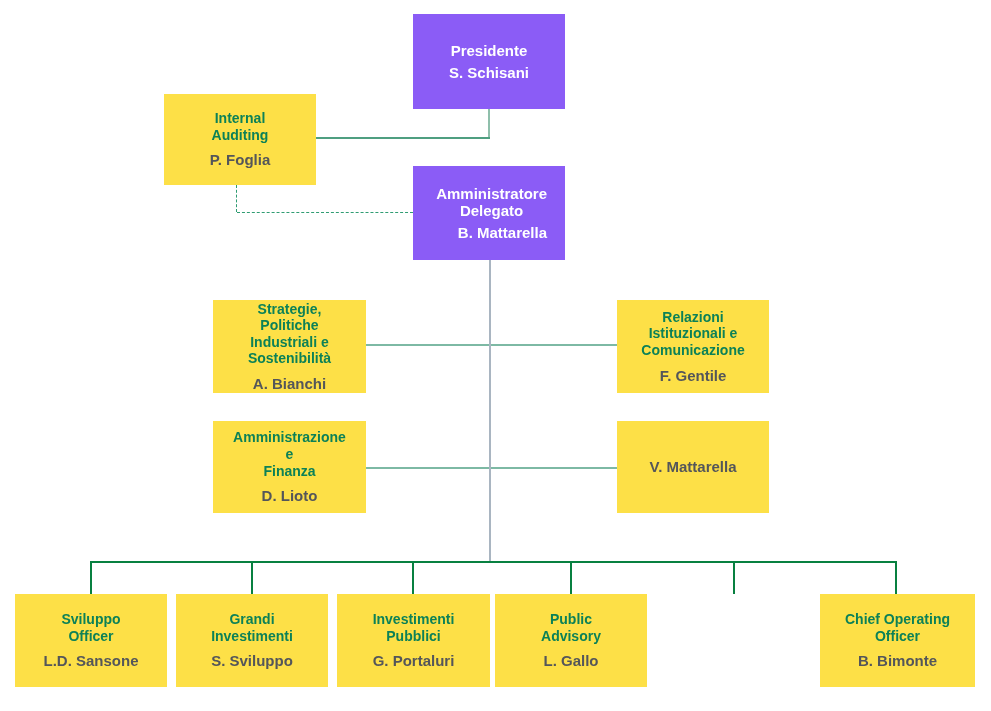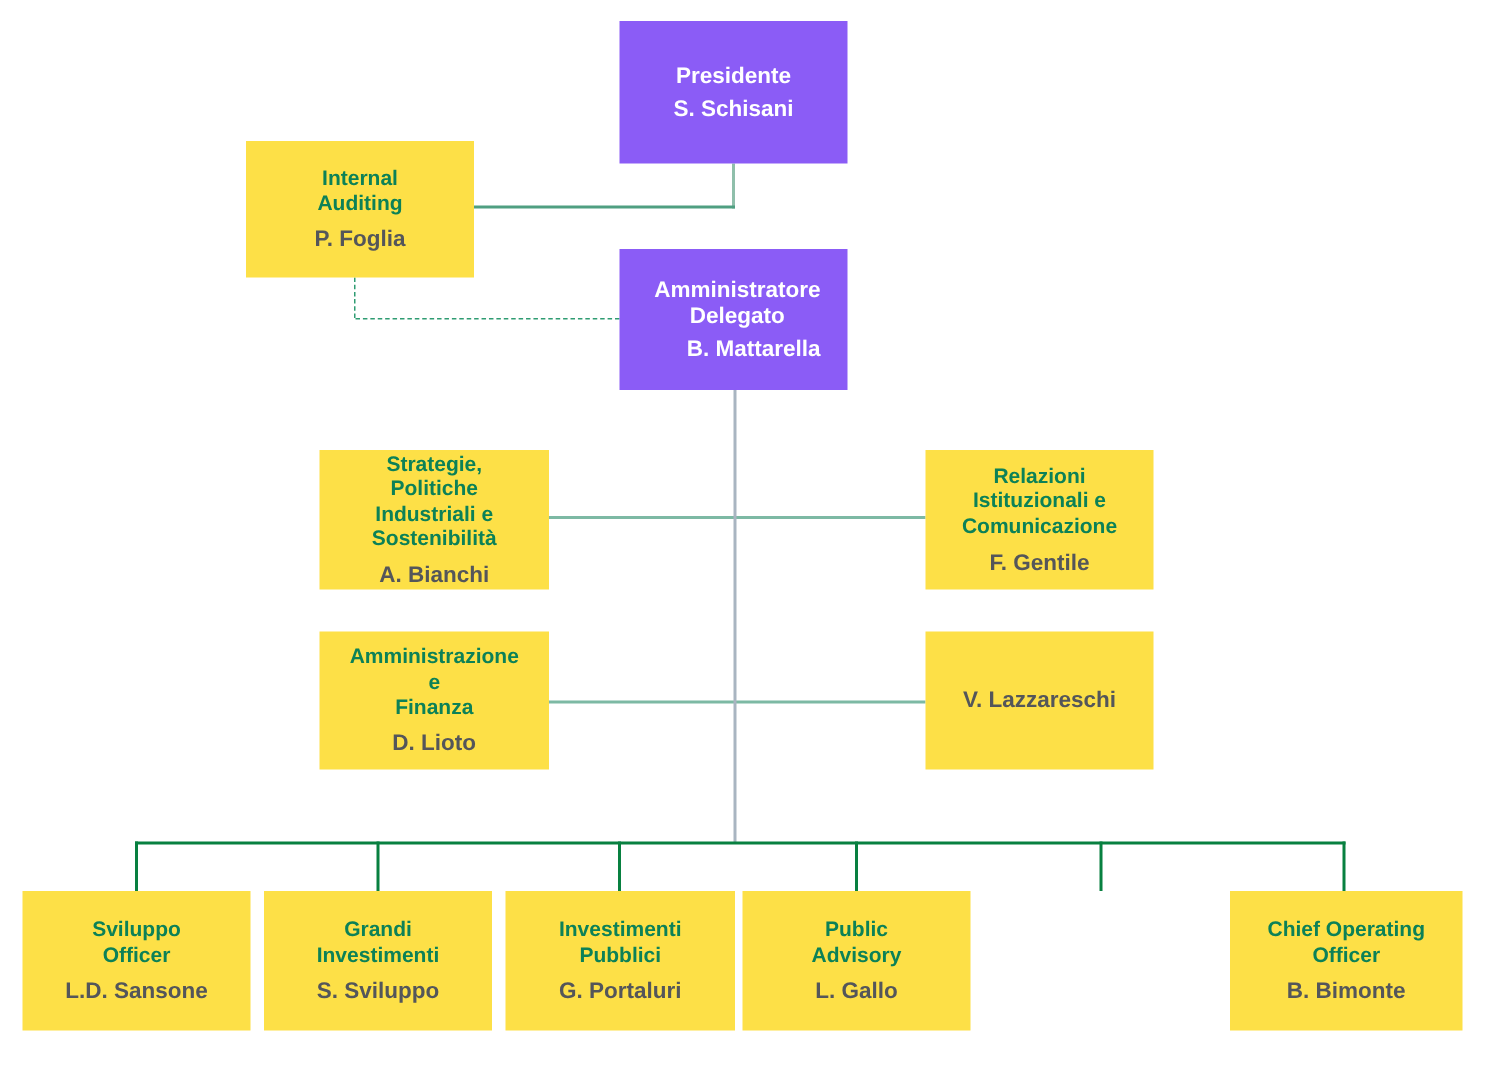--- a/index.html
+++ b/index.html
@@ -121,21 +121,21 @@
     <div class="name">F. Gentile</div>
   </div>
 
   <div class="node gray n-finance">
     <div class="title">Amministrazione e
 Finanza</div>
     <div class="name">D. Lioto</div>
   </div>
 
   <div class="node gray n-legal">
-    <div class="name">V. Lazzareschi</div>
+    <div class="name">V. Mattarella</div>
   </div>
 
   <div class="node gray n-b1">
     <div class="title">Sviluppo
 Officer</div>
     <div class="name">L.D. Sansone</div>
   </div>
 
   <div class="node gray n-b2">
     <div class="title">Grandi

